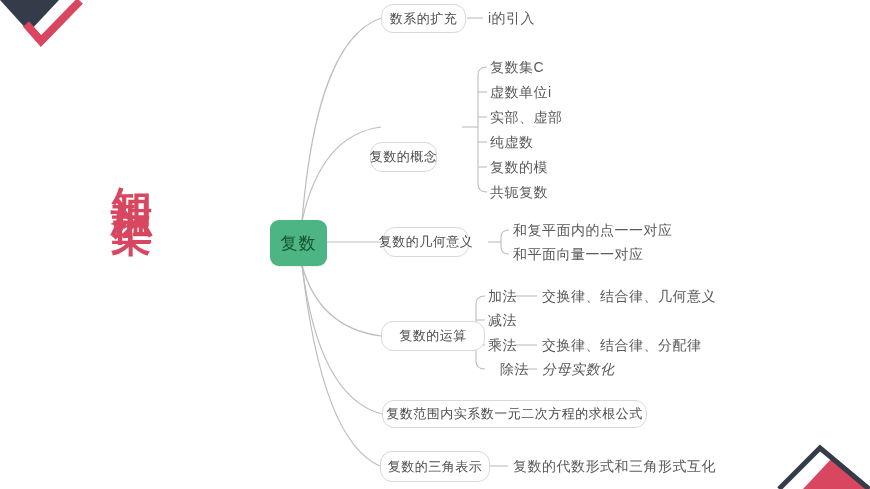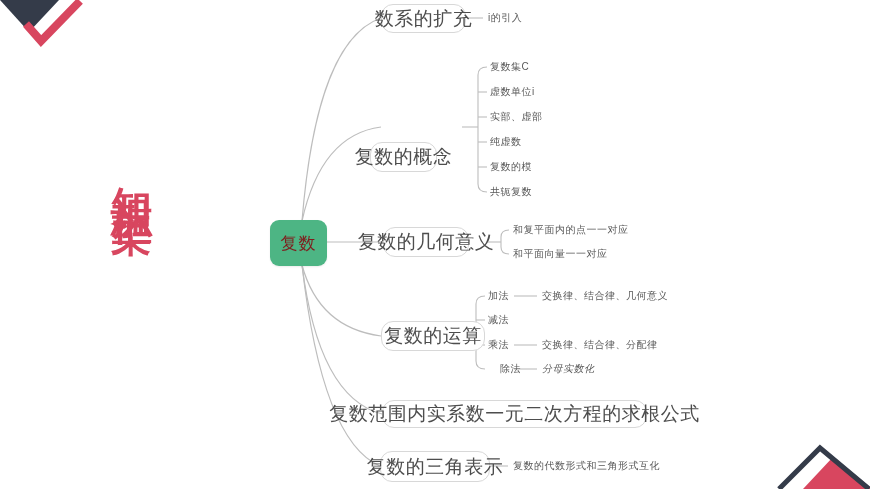--- a/index.html
+++ b/index.html
@@ -8,32 +8,32 @@
     font-family:"Liberation Sans","DejaVu Sans",sans-serif;
   }
   .svg-layer{position:absolute;left:0;top:0;width:870px;height:489px;}
   .vtitle{
     position:absolute;left:111px;top:154px;
     writing-mode:vertical-rl;text-orientation:upright;
     font-size:41px;font-weight:bold;color:#d8465f;letter-spacing:9px;line-height:1;
   }
   .root-node{
     position:absolute;left:270px;top:220px;width:57px;height:46px;
-    background:#4db584;border-radius:9px;color:#7f1d1d;font-size:17px;
+    background:#4db584;border-radius:9px;color:#14532d;font-size:17px;
     display:flex;align-items:center;justify-content:center;letter-spacing:1px;
     box-shadow:0 1px 2px rgba(0,0,0,0.08);
   }
   .tbox{
     position:absolute;background:#ffffff;border:1px solid #d8d8d8;border-radius:12px;
     display:flex;align-items:center;justify-content:center;
-    font-size:19px;color:#4d4d4d;letter-spacing:0.5px;white-space:nowrap;box-sizing:border-box;
+    font-size:13px;color:#4d4d4d;letter-spacing:0.5px;white-space:nowrap;box-sizing:border-box;
   }
   .leaf{
     position:absolute;transform:translateY(-50%);
-    font-size:10px;color:#595959;letter-spacing:0.5px;white-space:nowrap;line-height:1;
+    font-size:14px;color:#595959;letter-spacing:0.5px;white-space:nowrap;line-height:1;
   }
   .b0{left:381px;top:4px;width:85px;height:29px;}
   .b1{left:370px;top:112px;width:67px;height:30px;margin-top:30px;}
   .b2{left:383px;top:227px;width:86px;height:30px;}
   .b3{left:381px;top:321px;width:104px;height:30px;}
   .b4{left:382px;top:400px;width:265px;height:28px;}
   .b5{left:380px;top:451px;width:110px;height:31px;}
 </style>
 </head>
 <body>

